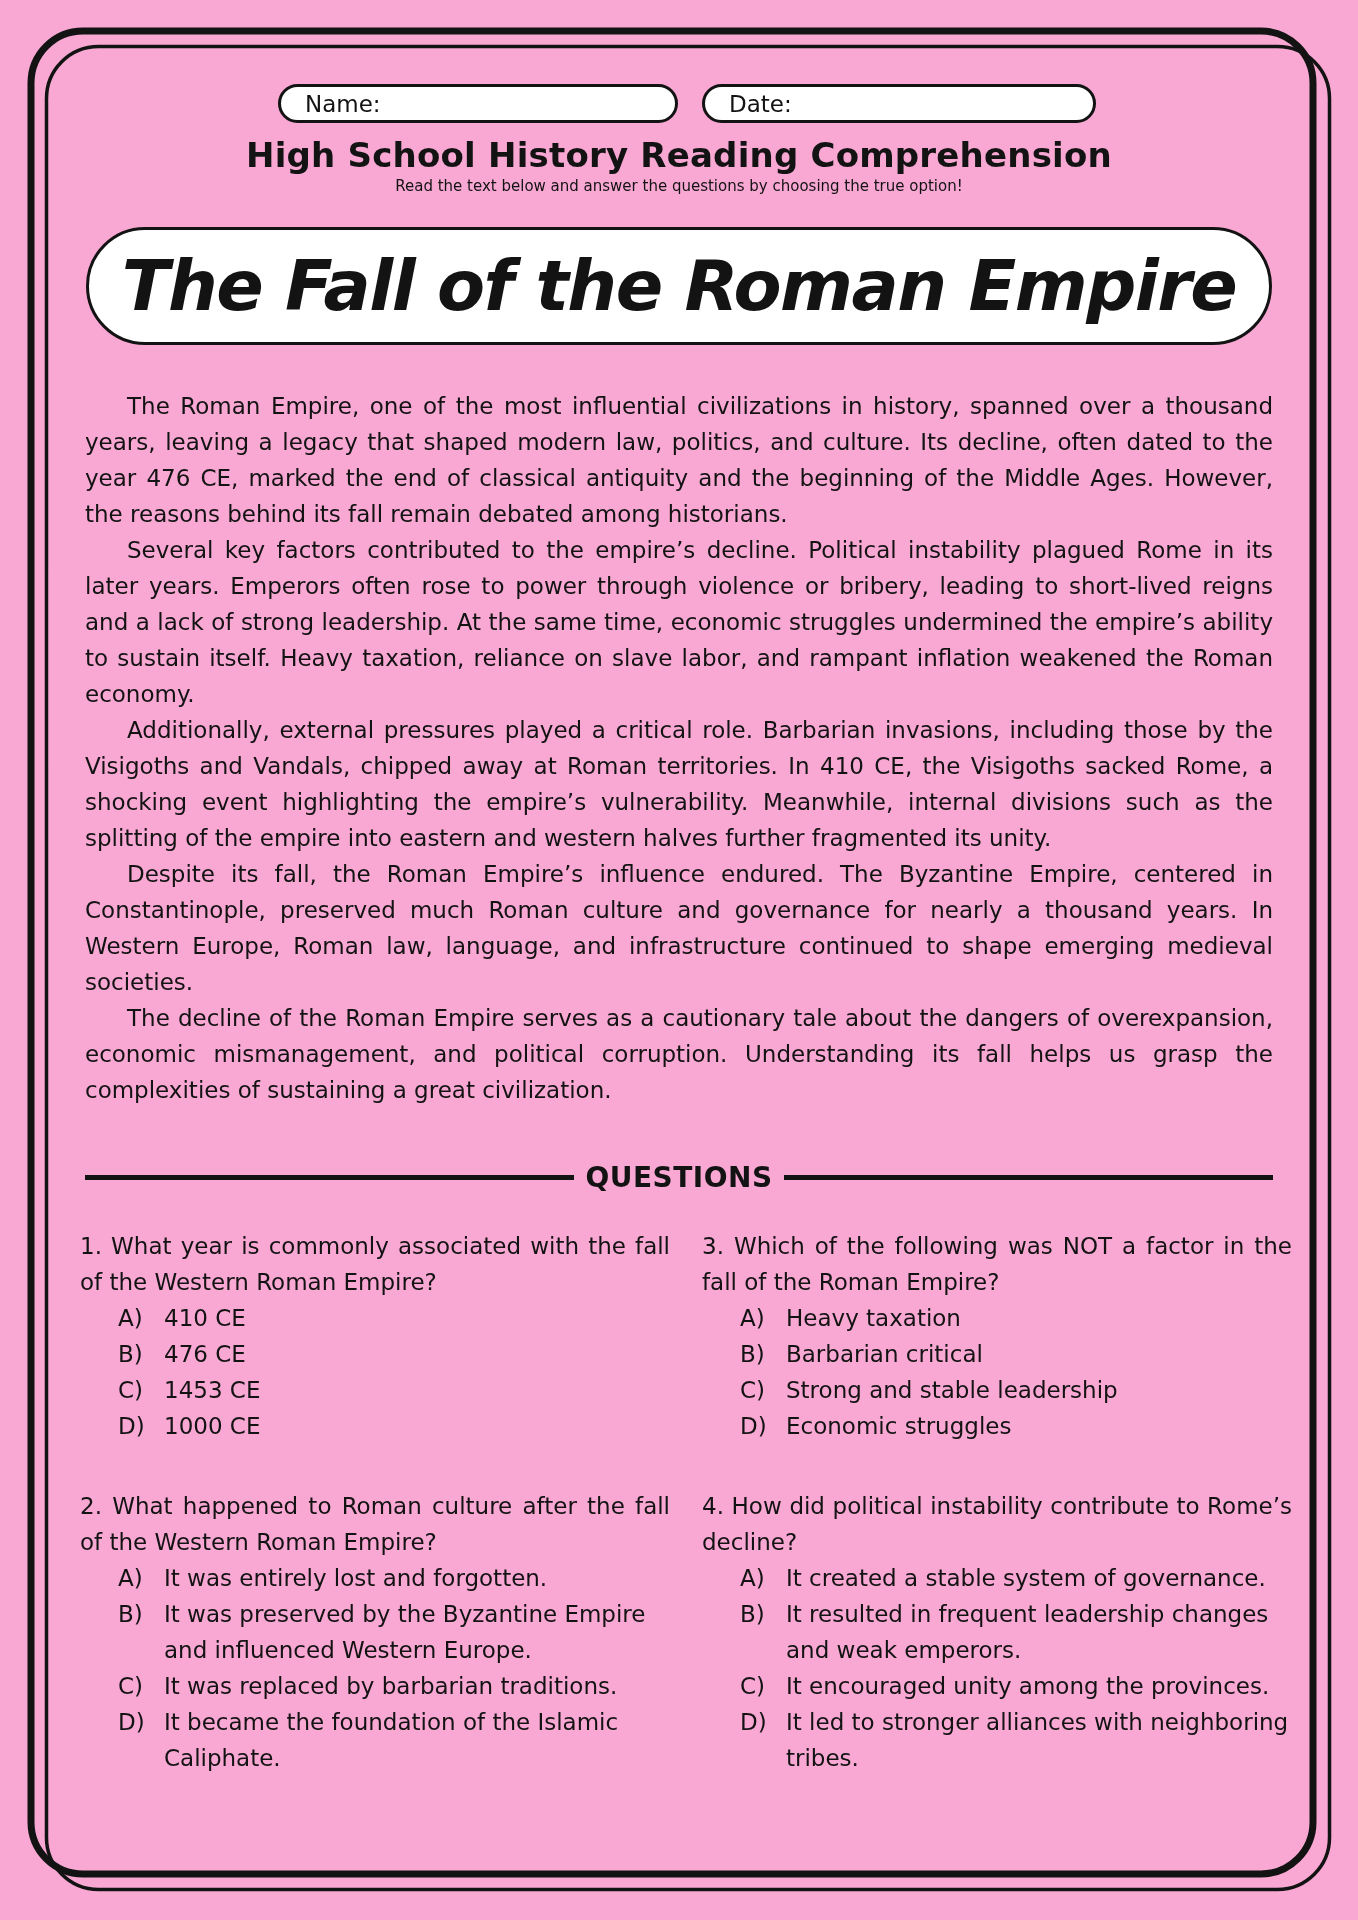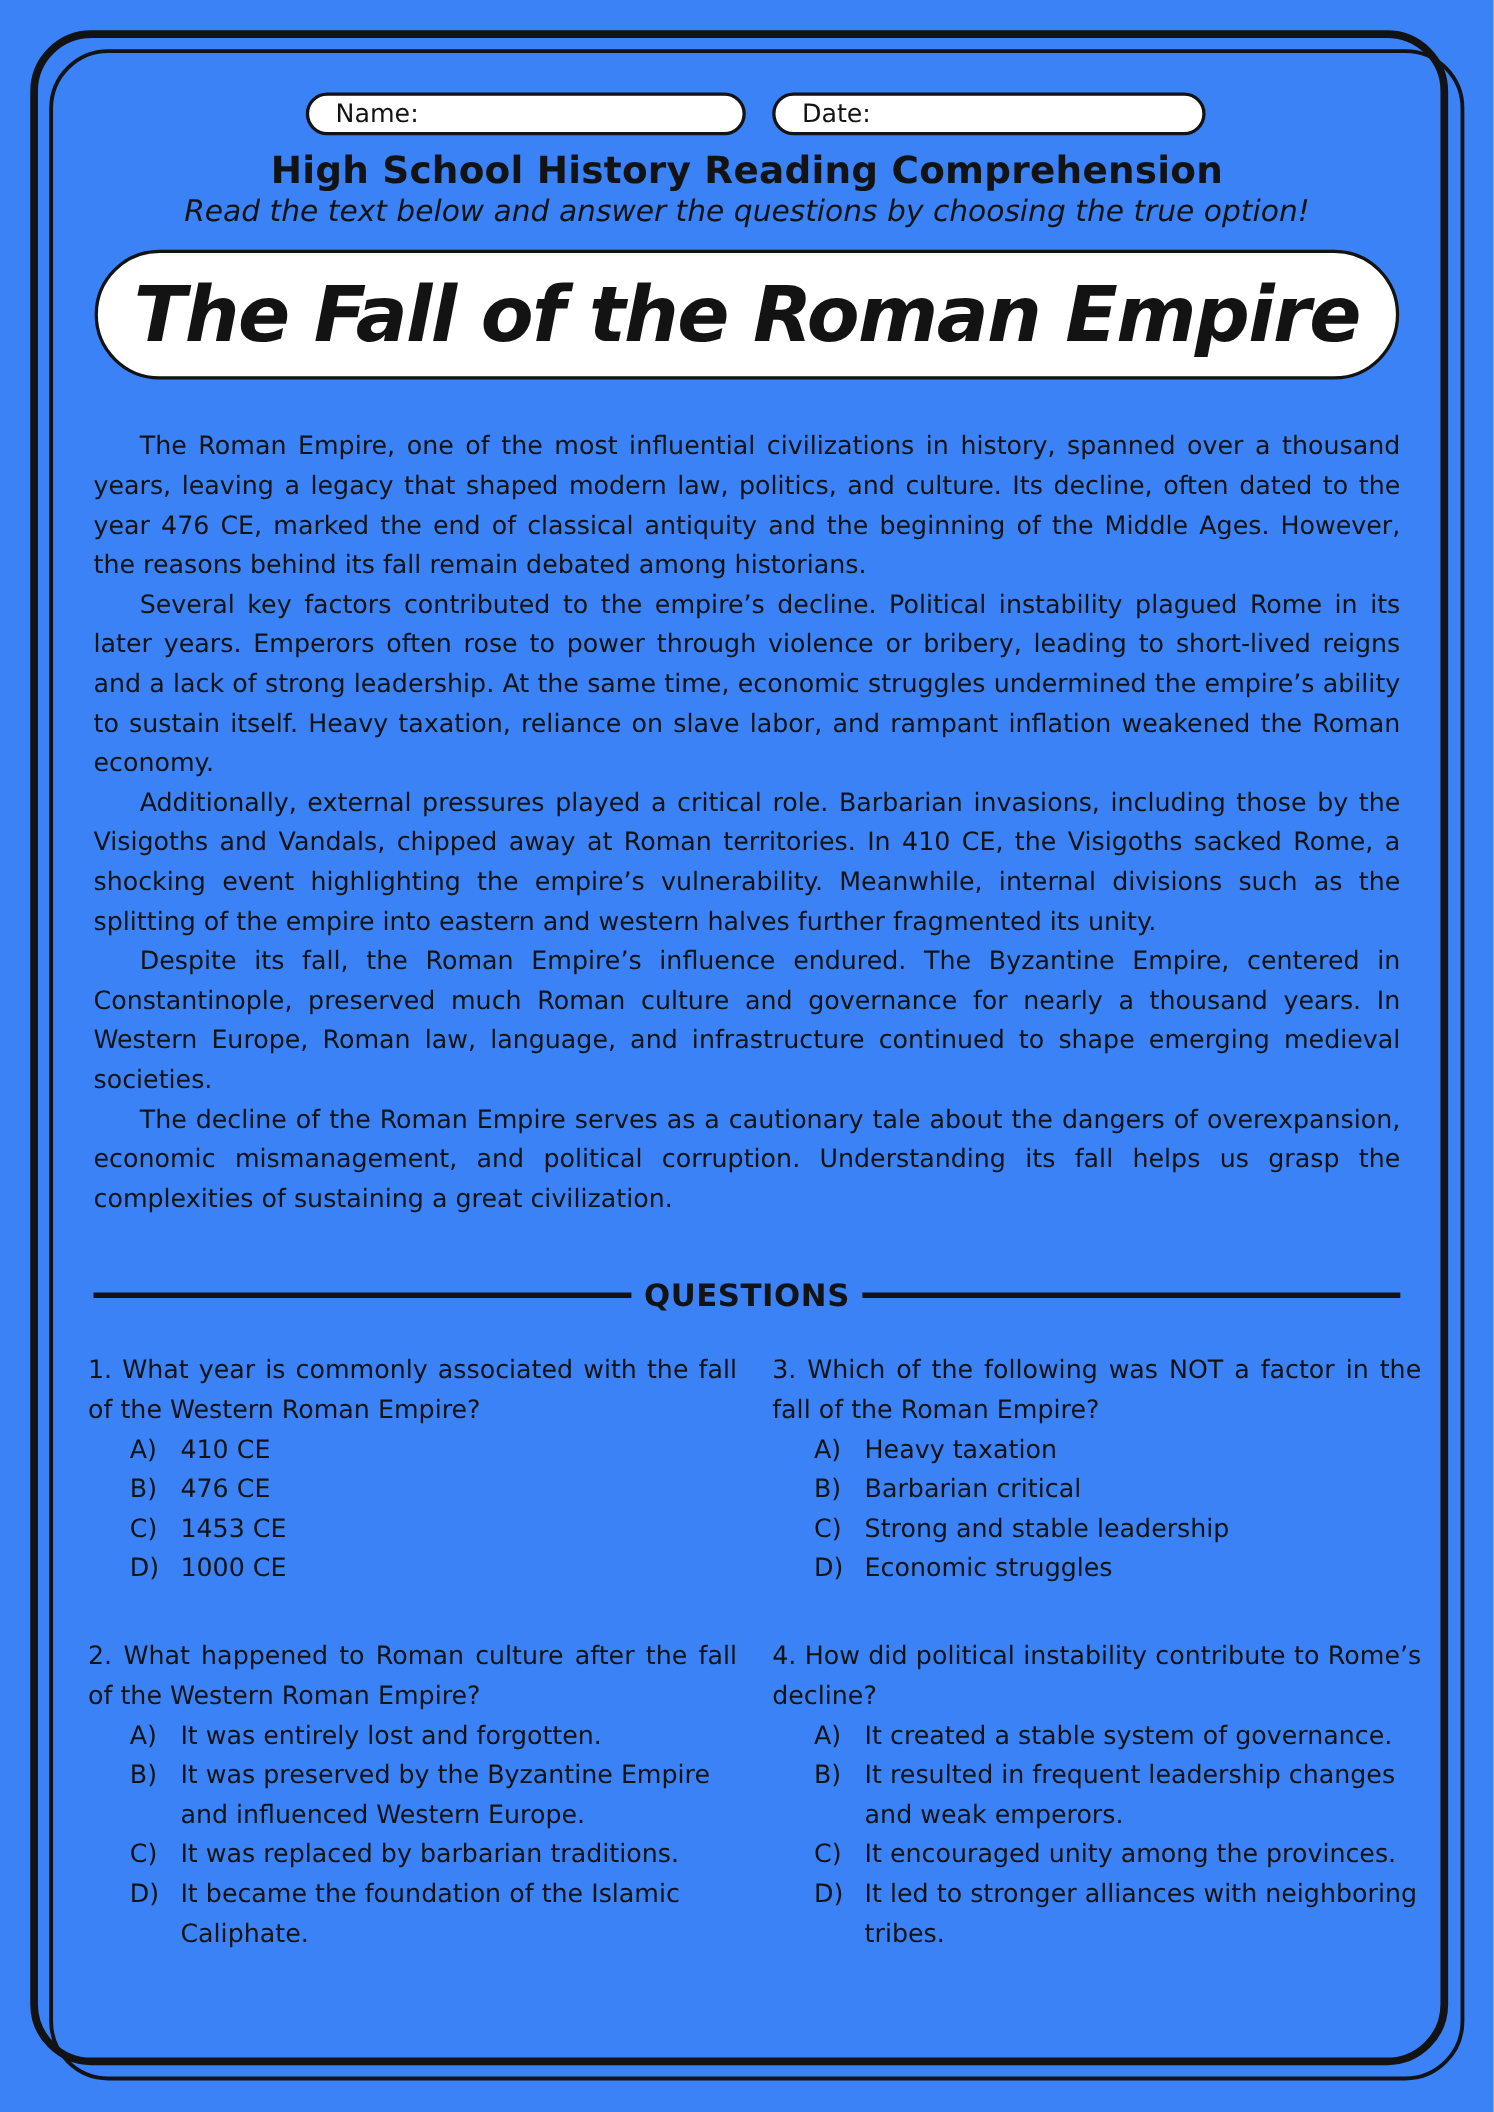--- a/index.html
+++ b/index.html
@@ -1,21 +1,21 @@
 <!DOCTYPE html>
 <html><head>
 <meta charset="utf-8">
 <style>
   * { box-sizing: border-box; }
   html, body { margin: 0; padding: 0; background: #ffffff; }
   .page {
     position: relative;
     width: 1358px;
     height: 1920px;
-    background: #3b82f6;
+    background: #f9a8d4;
     color: #131313;
     font-family: "DejaVu Sans", "Liberation Sans", sans-serif;
     overflow: hidden;
   }
   .frame { position: absolute; left: 0; top: 0; }
 
   
   .pill {
     position: absolute;
     height: 39px;
@@ -31,22 +31,21 @@
   .pill-date { left: 702px; top: 84px; width: 394px; }
 
   .ws-title {
     position: absolute; left: 0; right: 0; top: 135px;
     margin: 0; text-align: center;
     font-size: 34px; font-weight: bold; letter-spacing: 0.2px;
   }
   .ws-instruction {
     position: absolute; left: 0; right: 0; top: 177px;
     margin: 0; text-align: center;
-    font-size: 27px;
-    font-style: italic;
+    font-size: 15px;
   }
 
   
   .title-box {
     position: absolute; left: 86px; top: 227px;
     width: 1186px; height: 118px;
     border: 3.5px solid #131313;
     border-radius: 59px;
     display: flex; align-items: center; justify-content: center;
     background: #ffffff;

